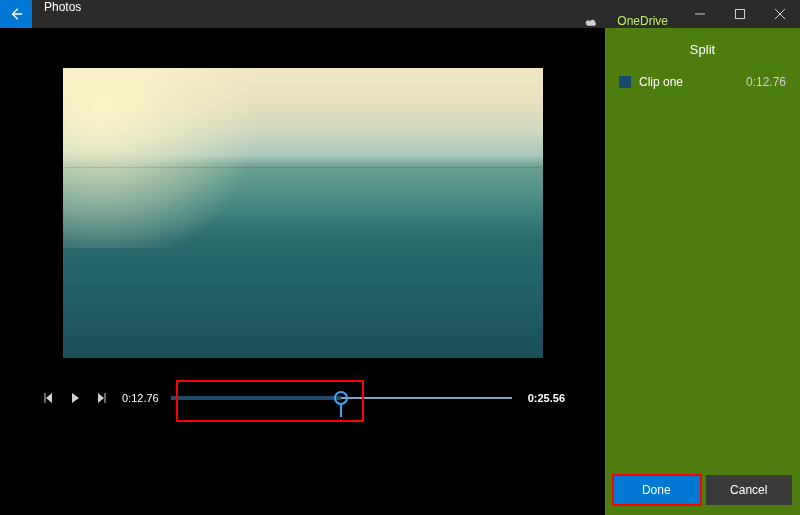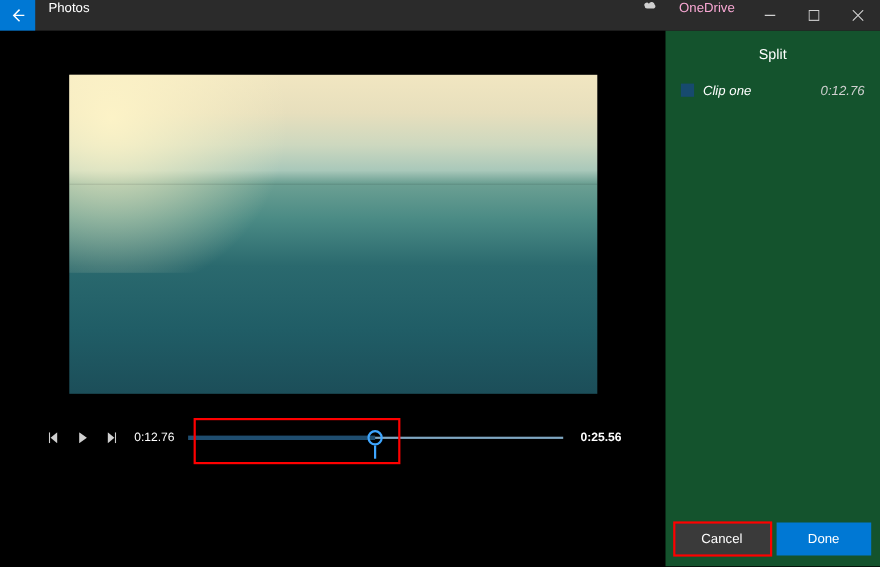--- a/index.html
+++ b/index.html
@@ -41,24 +41,24 @@
       color: #fff;
     }
     .app-title {
       padding-left: 4px;
     }
     .titlebar-center {
       flex: 1;
     }
     .onedrive {
       display: flex;
-      align-items: flex-start;
+      align-items: flex-end;
       gap: 19px;
       padding: 0 12px;
-      color: #f9a8d4;
+      color: #bef264;
     }
     .win-controls {
       display: flex;
     }
     .win-btn {
       width: 40px;
       height: 28px;
       display: flex;
       align-items: center;
       justify-content: center;
@@ -178,42 +178,41 @@
     }
     .highlight-timeline {
       left: 176px;
       top: 22px;
       width: 188px;
       height: 42px;
     }
     
     .sidepanel {
       width: 195px;
-      background: #14532d;
+      background: #4d7c0f;
       display: flex;
       flex-direction: column;
       color: #fff;
     }
     .panel-title {
       text-align: center;
       font-size: 13px;
       padding: 14px 0 18px 0;
       font-weight: 400;
     }
     .clip-list {
       padding: 0 14px;
       display: flex;
       flex-direction: column;
       gap: 14px;
       font-size: 12px;
     }
     .clip-row {
       display: flex;
       align-items: center;
-      font-style: italic;
     }
     .swatch {
       width: 12px;
       height: 12px;
       margin-right: 8px;
     }
     .swatch-1 { background: #174a6e; }
     .swatch-2 { background: #7fa7c2; }
     .clip-name { flex: 1; }
     .clip-time { color: #d0d0d0; }
@@ -326,18 +325,18 @@
   <div class="sidepanel">
     <div class="panel-title">Split</div>
     <div class="clip-list">
       <div class="clip-row">
         <div class="swatch swatch-1"></div>
         <div class="clip-name">Clip one</div>
         <div class="clip-time">0:12.76</div>
       </div>
     </div>
     <div class="panel-footer">
+      <div class="btn btn-primary">Done</div>
       <div class="btn btn-secondary">Cancel</div>
-      <div class="btn btn-primary">Done</div>
       <div class="highlight-box highlight-done"></div>
     </div>
   </div>
 </div>
 
 </body></html>

